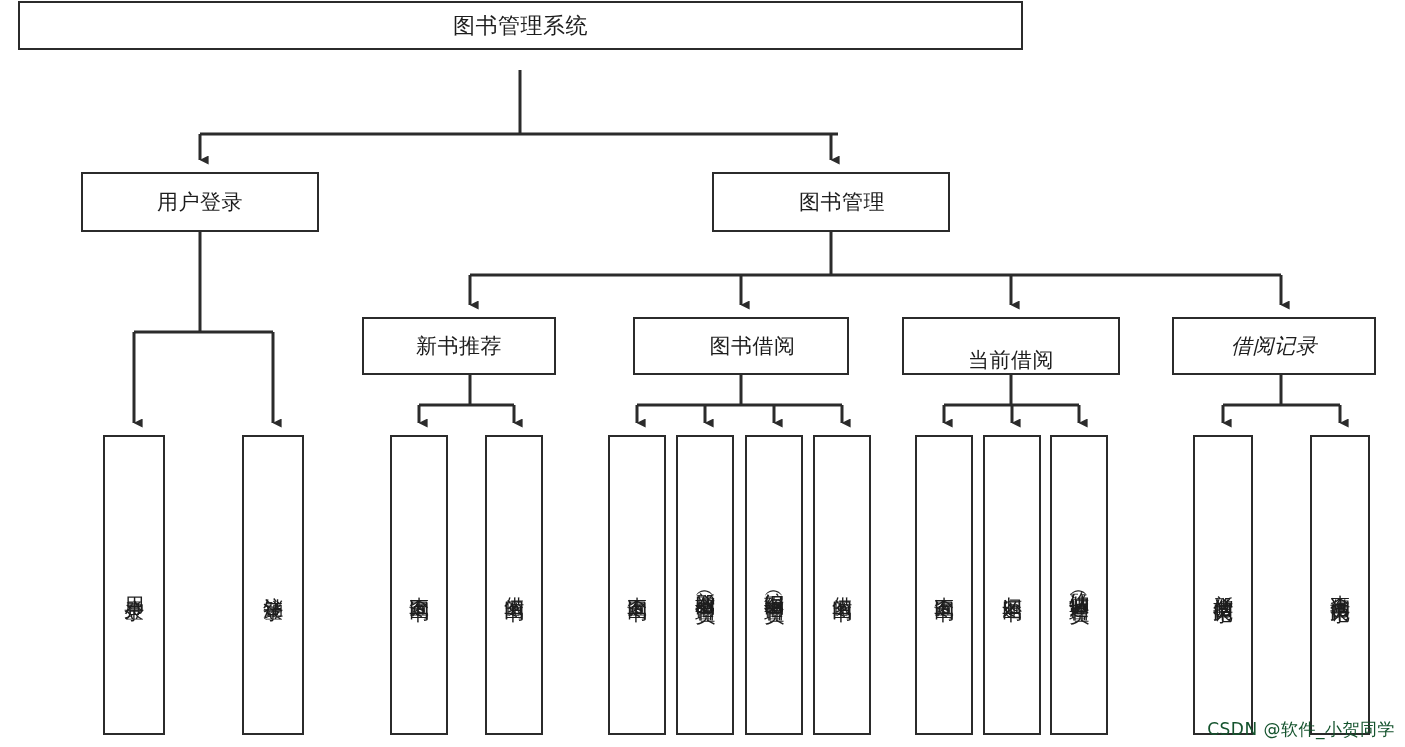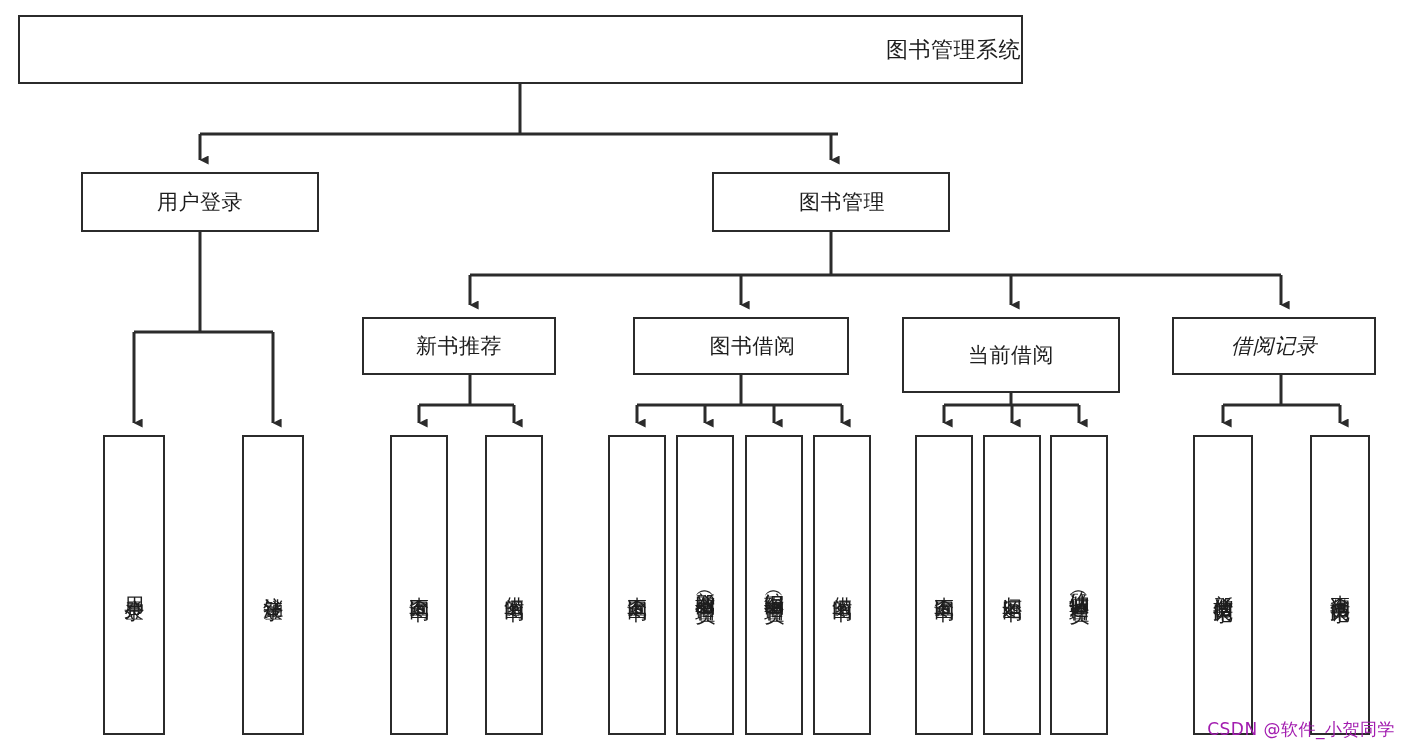--- a/index.html
+++ b/index.html
@@ -52,21 +52,21 @@
     font-size: 20px;
   }
   .node.root .node-label {
     font-size: 22px;
   }
   .watermark {
     position: absolute;
     right: 10px;
     bottom: 6px;
     font-size: 17px;
-    color: #a21caf;
+    color: #14532d;
     letter-spacing: 0.5px;
     z-index: 5;
     white-space: nowrap;
     pointer-events: none;
   }
 </style>
 </head>
 <body>
 
 <div id="diagram-root">
@@ -115,38 +115,38 @@
       <path d="M1012,405 L1012,423" marker-end="url(#arrowhead)"></path>
       <path d="M1079,405 L1079,423" marker-end="url(#arrowhead)"></path>
 
       <path d="M1281,375 L1281,405"></path>
       <path d="M1223,405 L1340,405"></path>
       <path d="M1223,405 L1223,423" marker-end="url(#arrowhead)"></path>
       <path d="M1340,405 L1340,423" marker-end="url(#arrowhead)"></path>
     </g>
   </svg>
 
-  <div class="node root" style="left:18px; top:15px; width:1005px; height:69px;justify-content:flex-end;">
+  <div class="node root" style="left:18px; top:1px; width:1005px; height:49px;">
     <span class="node-label">图书管理系统</span>
   </div>
 
   <div class="node" style="left:81px; top:172px; width:238px; height:60px;">
     <span class="node-label">用户登录</span>
   </div>
   <div class="node" style="left:712px; top:172px; width:238px; height:60px;padding-left:22px;">
     <span class="node-label">图书管理</span>
   </div>
 
   <div class="node" style="left:362px; top:317px; width:194px; height:58px;">
     <span class="node-label">新书推荐</span>
   </div>
   <div class="node" style="left:633px; top:317px; width:216px; height:58px;padding-left:23px;">
     <span class="node-label">图书借阅</span>
   </div>
-  <div class="node" style="left:902px; top:317px; width:218px; height:76px;">
+  <div class="node" style="left:902px; top:317px; width:218px; height:58px;align-items:flex-end;">
     <span class="node-label">当前借阅</span>
   </div>
   <div class="node" style="left:1172px; top:317px; width:204px; height:58px;font-style:italic;">
     <span class="node-label">借阅记录</span>
   </div>
 
   <div class="node vertical" style="left:103px; top:435px; width:62px; height:300px;">
     <span class="node-label">用户登录</span>
   </div>
   <div class="node vertical" style="left:242px; top:435px; width:62px; height:300px;">

